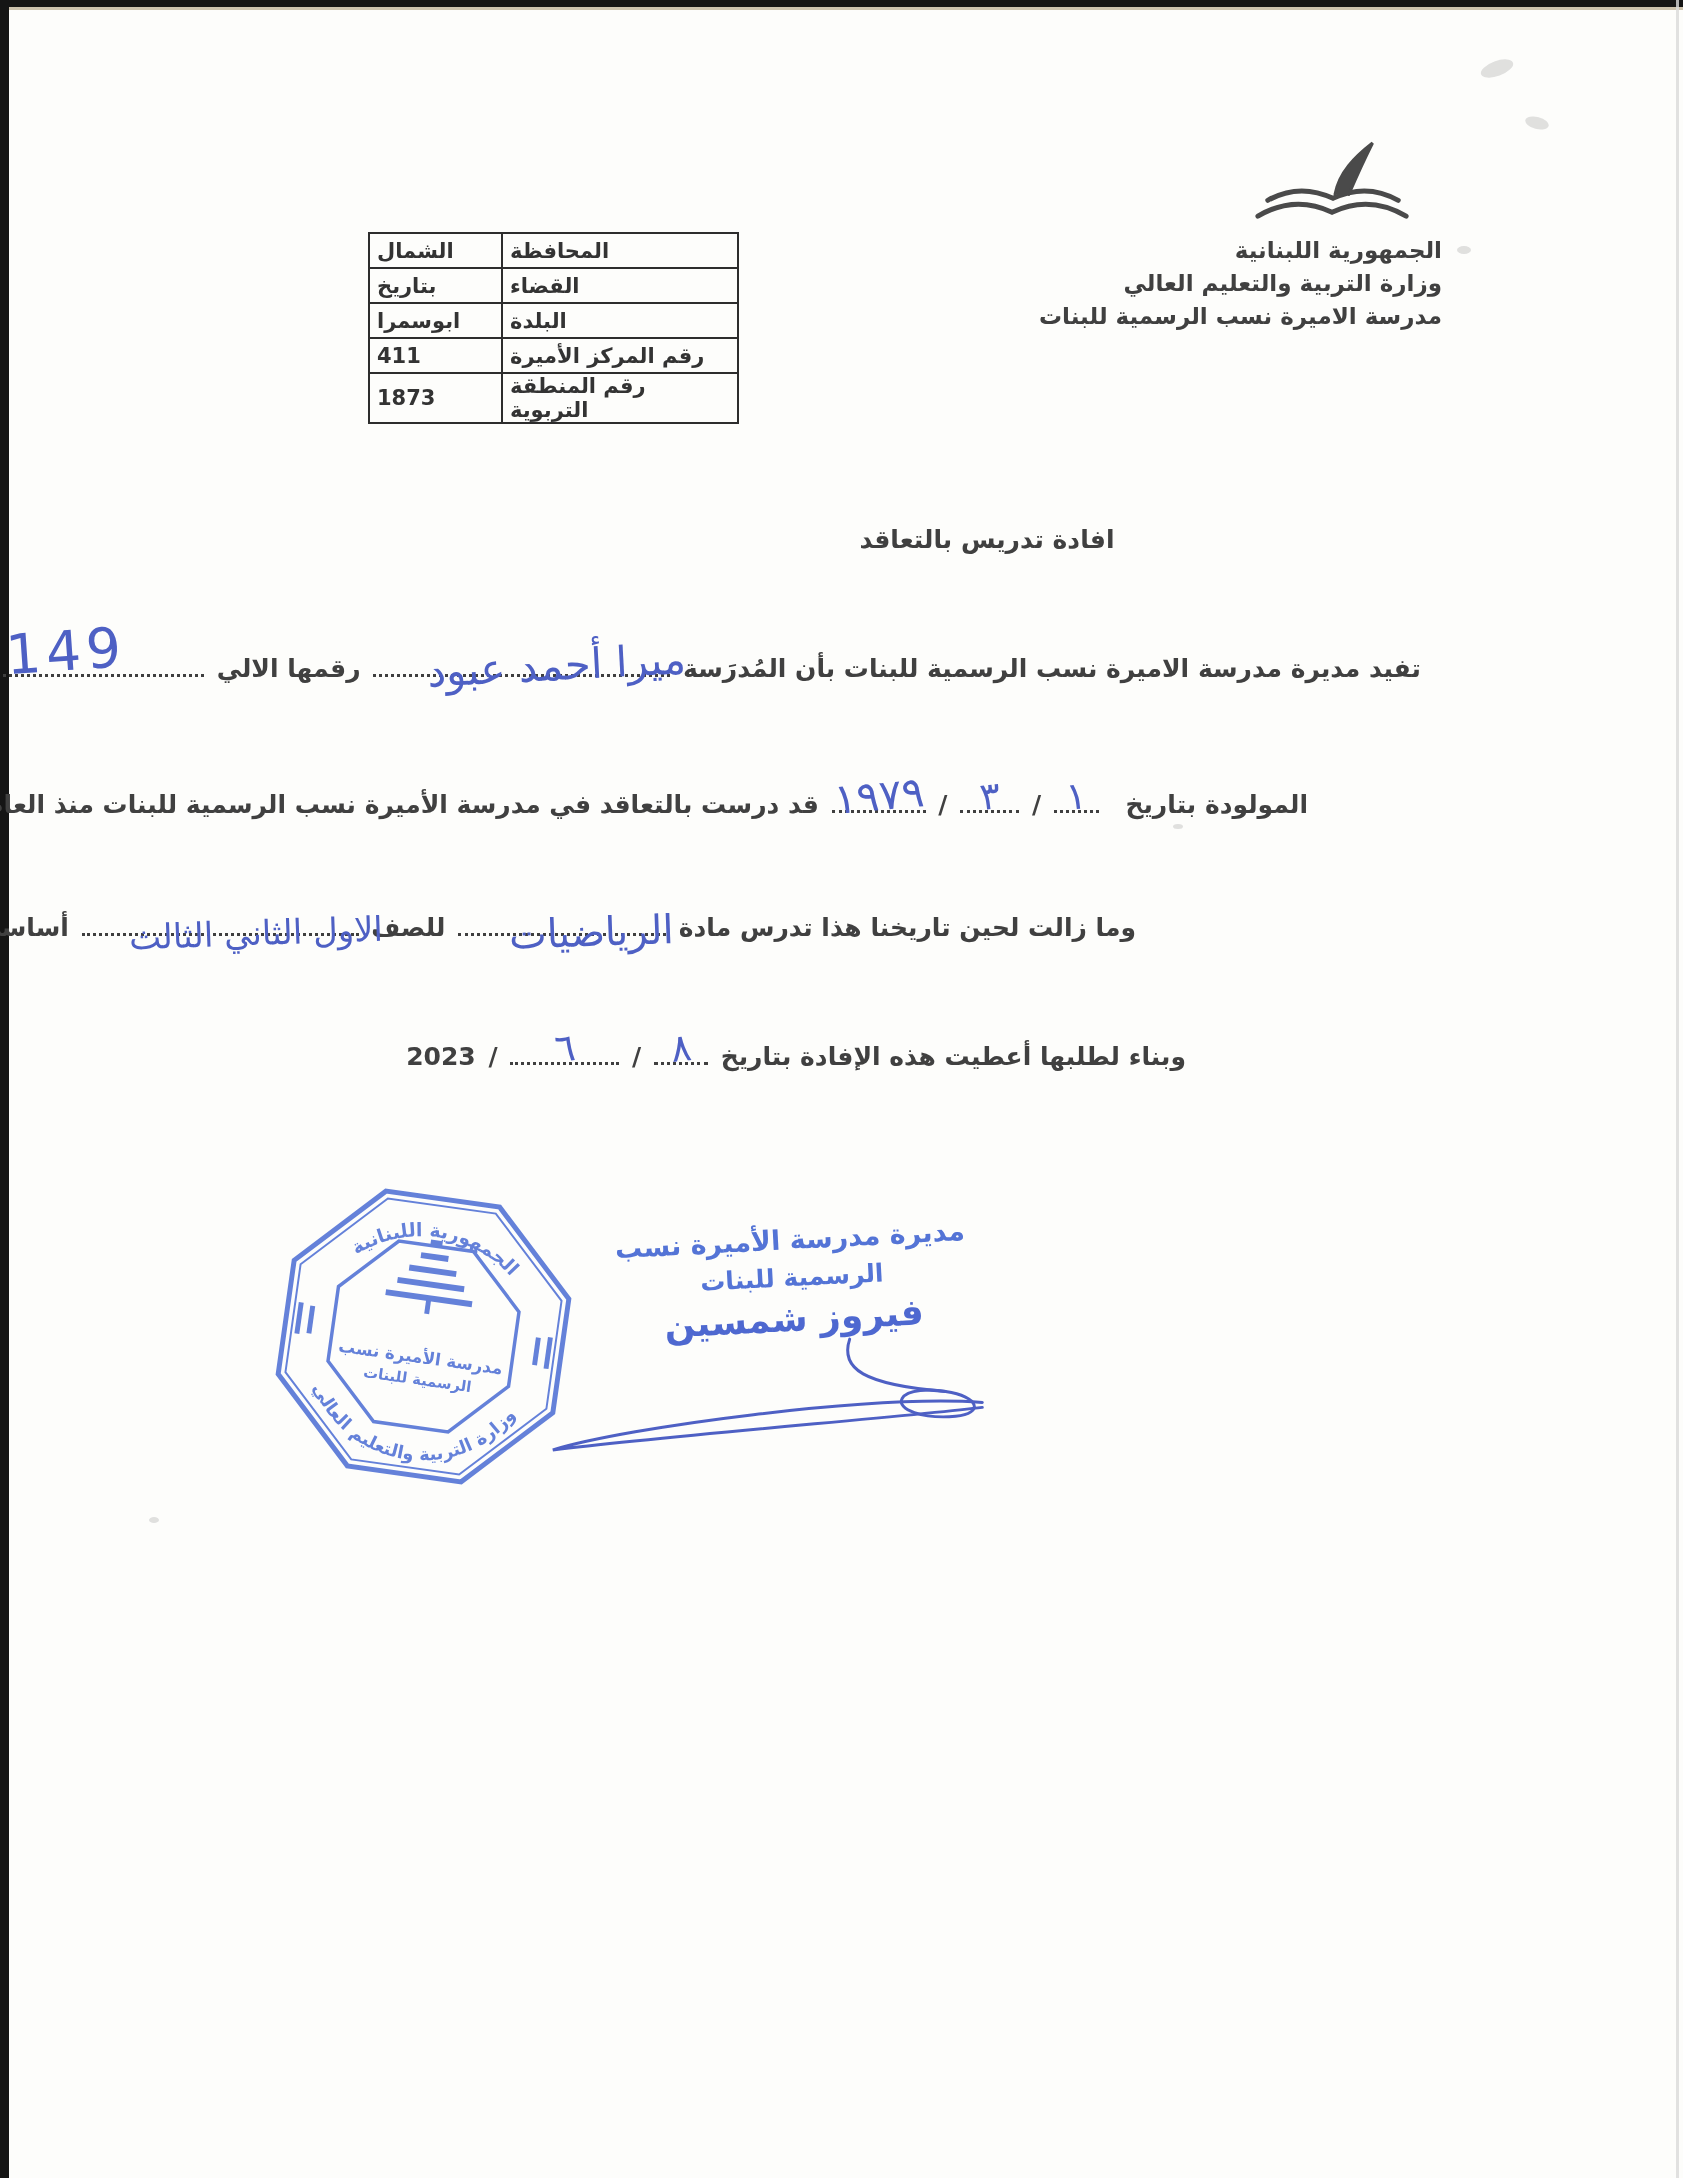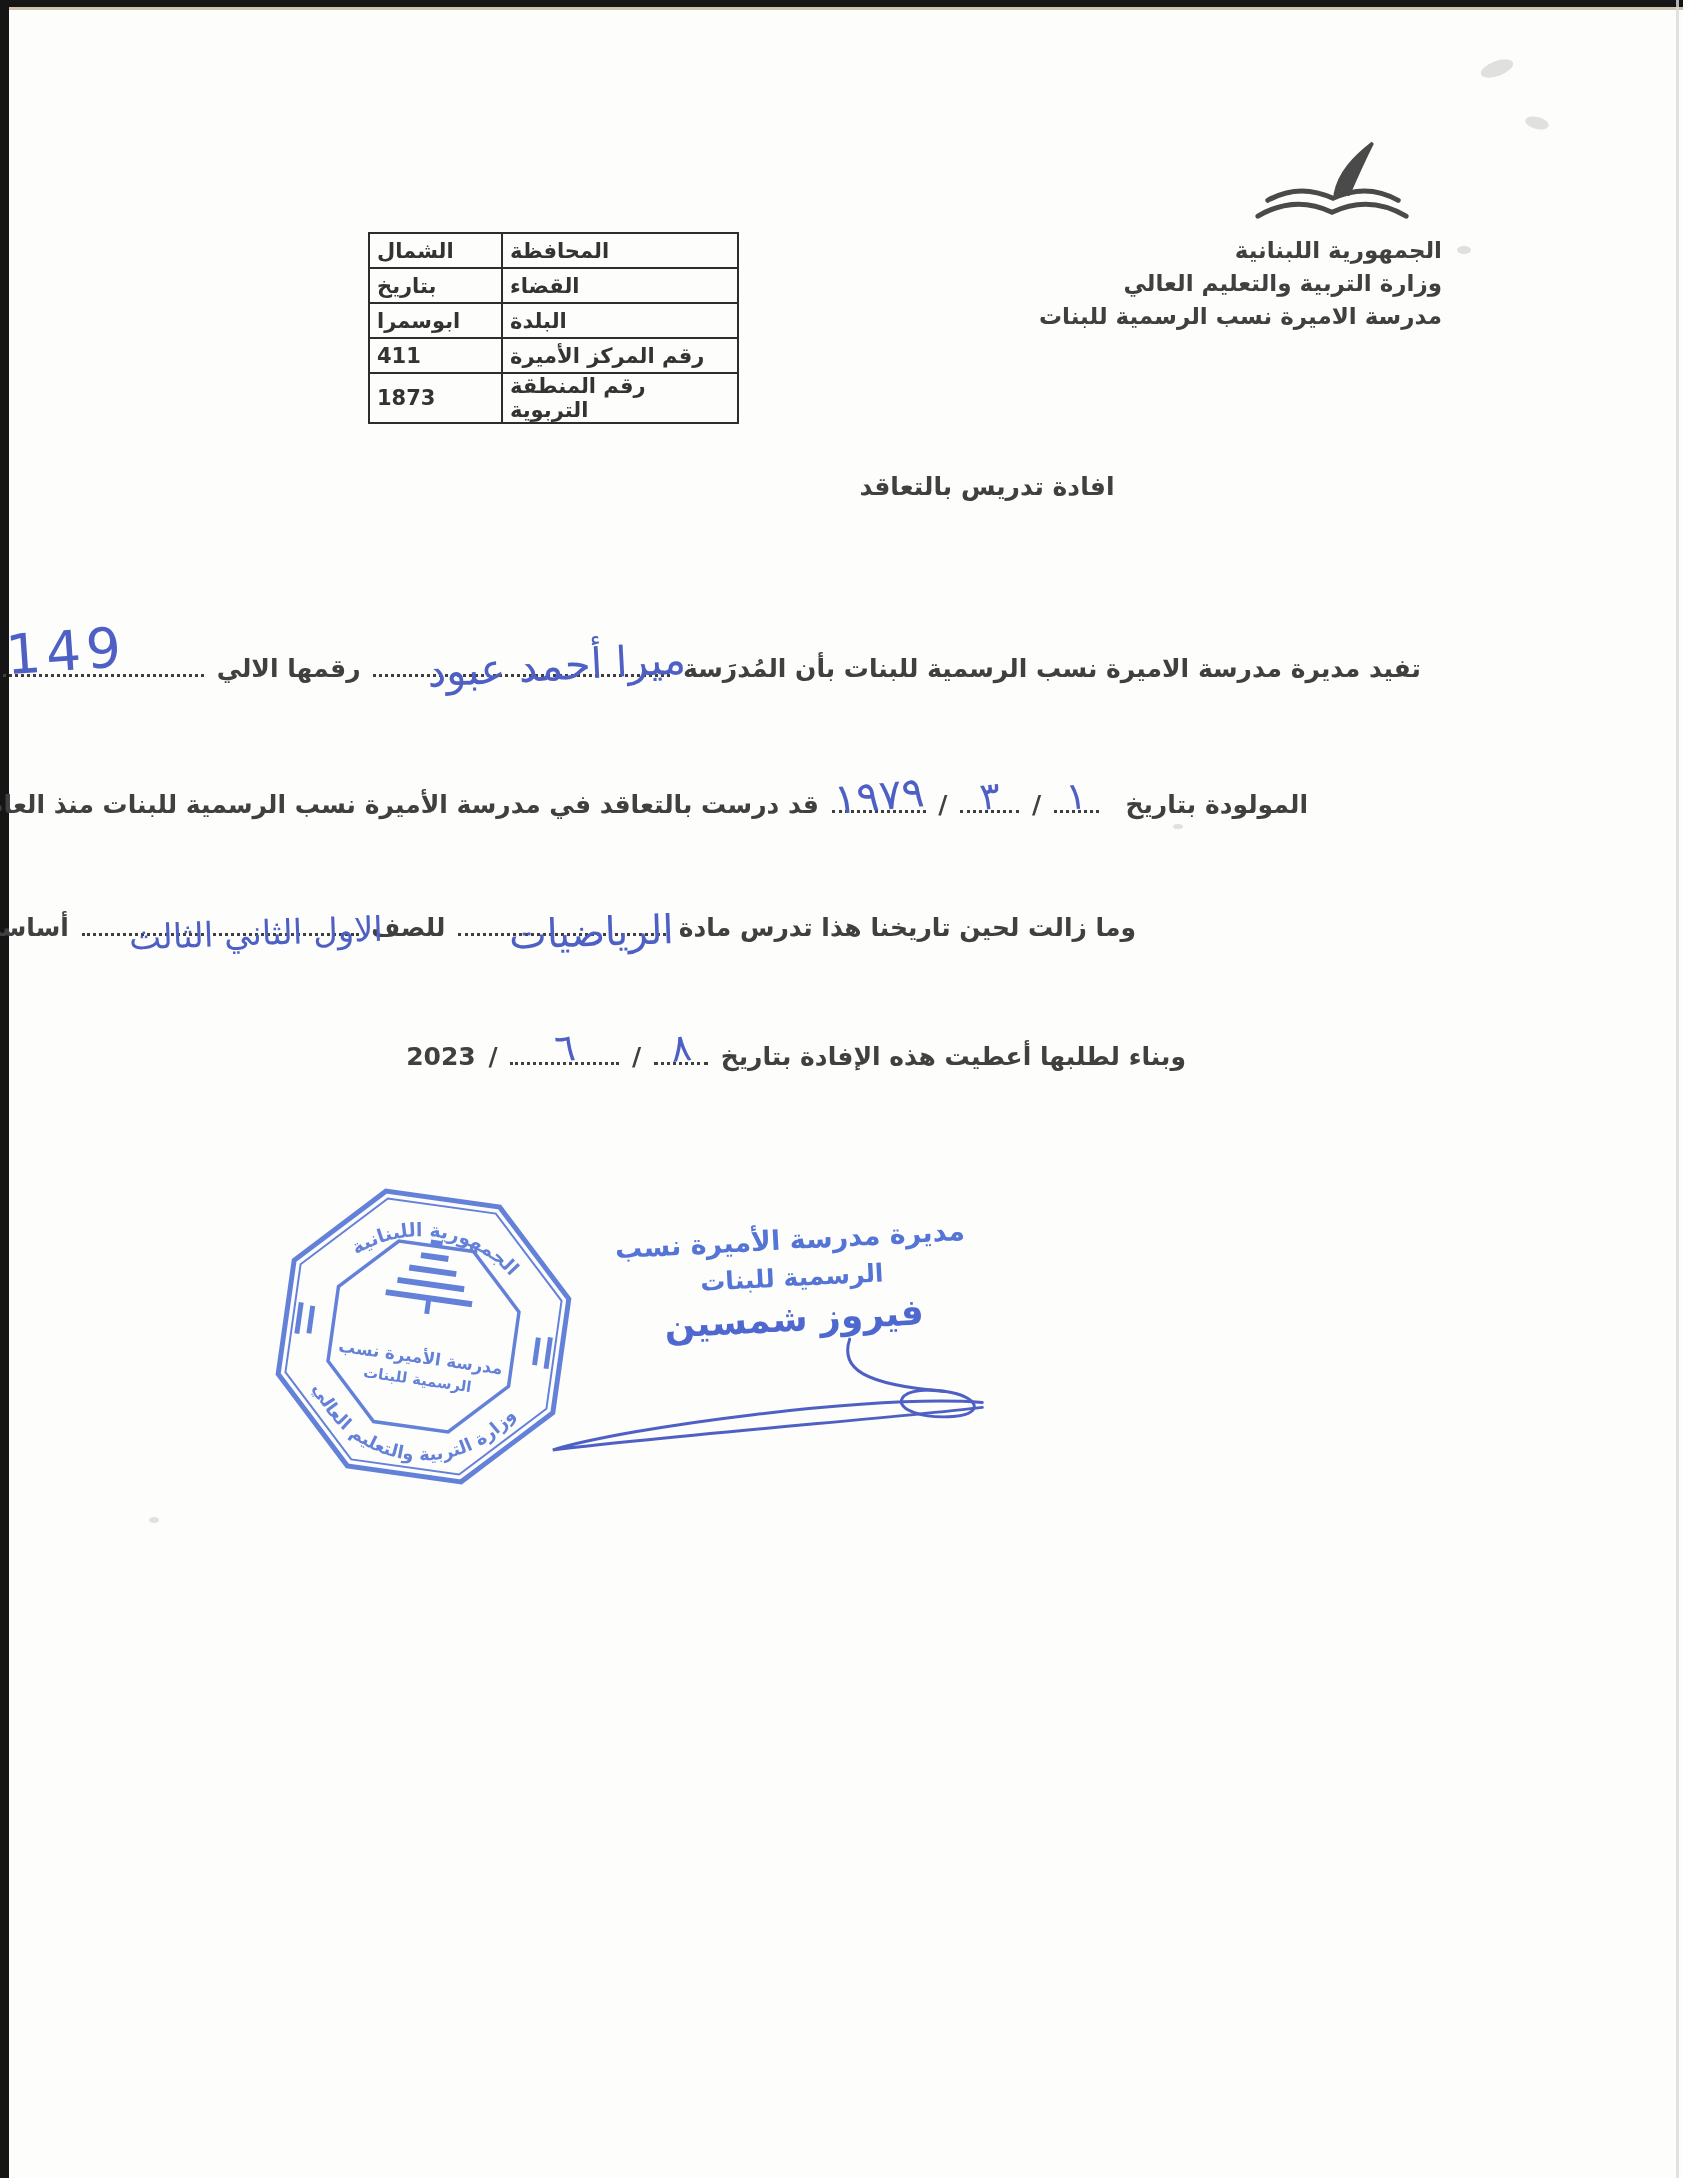--- a/index.html
+++ b/index.html
@@ -20,21 +20,21 @@
           font-weight:700;font-size:23px;line-height:33px;}
 
   
   .info-table{position:absolute;left:368px;top:232px;border-collapse:collapse;direction:rtl;
               font-weight:700;font-size:21px;color:#333;}
   .info-table td{border:2px solid #2d2d2d;height:33px;padding:0 7px;text-align:left;vertical-align:middle;}
   .info-table td.lbl{width:220px;}
   .info-table td.val{width:117px;}
 
   
-  .title{position:absolute;top:472px;left:789px;width:396px;text-align:center;
+  .title{position:absolute;top:525px;left:789px;width:396px;text-align:center;
          font-size:25px;font-weight:700;direction:rtl;}
 
   
   .bline{position:absolute;direction:rtl;white-space:nowrap;font-size:25px;font-weight:700;}
   #line1{top:648px;right:260px;}
   #line2{top:784px;right:373px;}
   #line3{top:907px;right:545px;}
   #line4{top:1036px;right:495px;}
   .bline > span{margin:0 2px;}
   .dots{display:inline-block;position:relative;height:1.02em;vertical-align:baseline;

